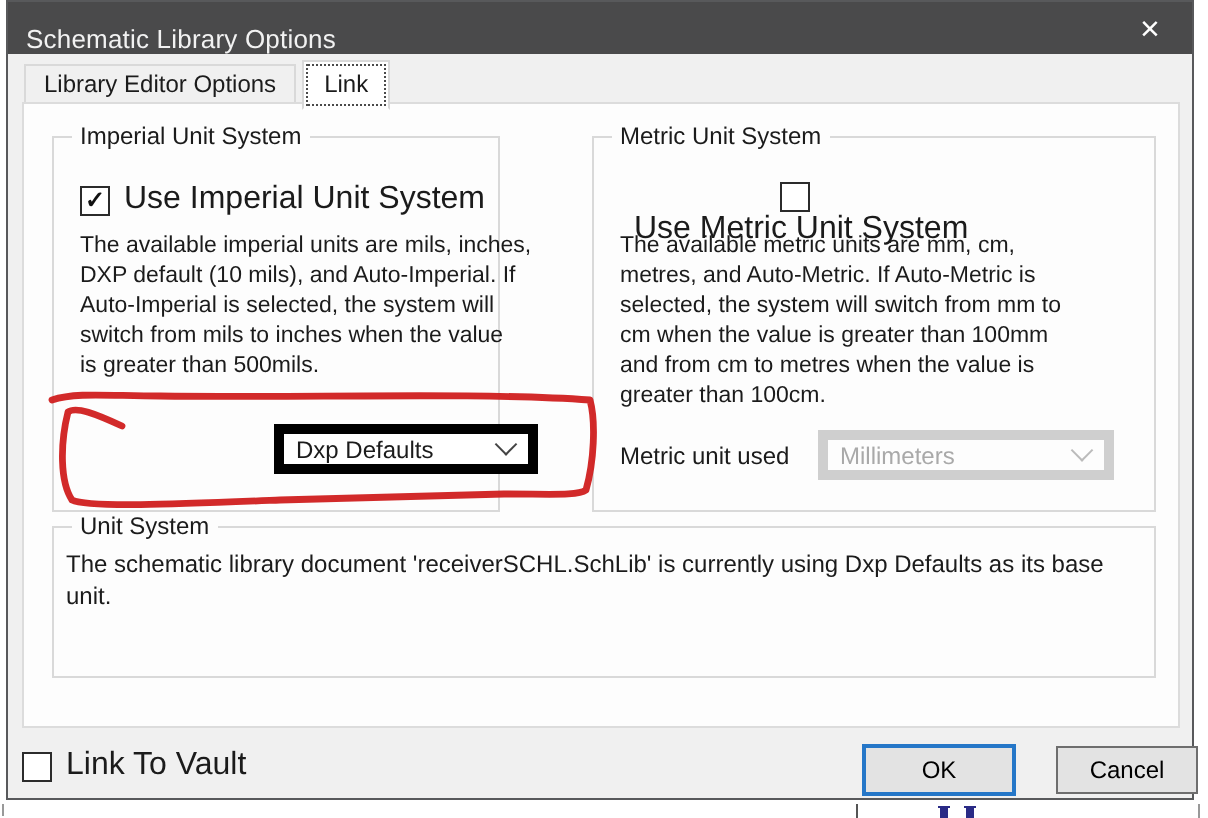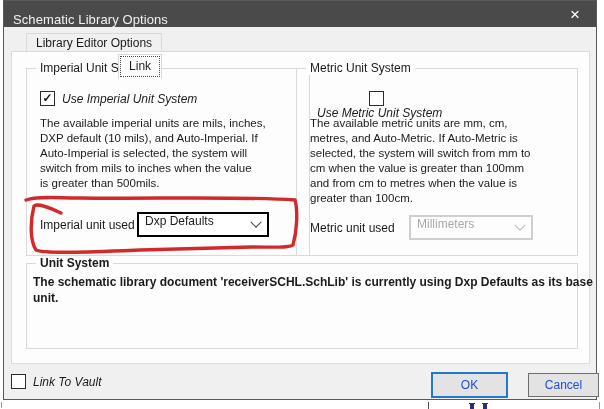--- a/index.html
+++ b/index.html
@@ -20,21 +20,21 @@
   .titlebar .title{
     color:#f2f2f2;font-size:13px;padding-left:9px;letter-spacing:.1px;
     white-space:nowrap;
   }
   .close-btn{
     position:absolute;right:0;top:0;width:42px;height:26px;display:flex;
     align-items:center;justify-content:center;color:#ffffff;font-size:17px;
     cursor:default;line-height:1;
   }
   
-  .tabs{position:absolute;left:22px;top:32px;height:20px;display:flex;align-items:flex-end;flex-direction:column;}
+  .tabs{position:absolute;left:8px;top:32px;height:20px;display:flex;align-items:flex-end;}
   .tab{
     font-size:12px;padding:2px 9px 3px 9px;border:1px solid #d9d9d9;
     background:#f0f0f0;white-space:nowrap;position:relative;
   }
   .tab.active{
     background:#ffffff;margin-left:3px;padding:4px 10px 5px 10px;margin-bottom:-2px;
     border-bottom-color:#ffffff;outline:1px dotted #4a4a4a;outline-offset:-3px;z-index:3;
   }
   
   .tabpage{
@@ -42,57 +42,57 @@
     background:#fdfdfd;border:1px solid #dcdcdc;box-sizing:border-box;
   }
   
   .group{
     position:absolute;border:1px solid #d9d9d9;box-sizing:border-box;background:transparent;
   }
   .group > .legend{
     position:absolute;top:-8px;left:9px;background:#fdfdfd;padding:0 4px;
     font-size:12px;white-space:nowrap;
   }
-  .g-imperial{left:14px;top:16px;width:284px;height:188px;}
+  .g-imperial{left:14px;top:16px;width:224px;height:188px;}
   .g-metric{left:284px;top:16px;width:282px;height:188px;}
-  .g-unitsys{left:14px;top:211px;width:552px;height:86px;font-weight:bold;}
+  .g-unitsys{left:14px;top:211px;width:552px;height:76px;}
   
   .cb-row{position:absolute;display:flex;align-items:center;}
   .cb-box{
     width:13px;height:13px;border:1px solid #2b2b2b;background:#ffffff;
     display:flex;align-items:center;justify-content:center;flex:0 0 auto;
   }
   .cb-box .mark{font-size:12px;line-height:11px;color:#111;font-weight:bold;}
-  .cb-label{font-size:12px;margin-left:7px;white-space:nowrap;font-style:italic;}
+  .cb-label{font-size:16px;margin-left:7px;white-space:nowrap;}
   
   .desc{
     position:absolute;font-size:11.5px;line-height:15px;white-space:pre;color:#1b1b1b;
   }
   
   .unit-label{position:absolute;font-size:12px;white-space:nowrap;}
   .combo{
-    position:absolute;height:25px;background:#ffffff;border:2px solid #000000;
-    box-sizing:border-box;display:flex;align-items:flex-start;
+    position:absolute;height:25px;background:#ffffff;border:5px solid #000000;
+    box-sizing:border-box;display:flex;align-items:center;
   }
   .combo .val{font-size:12px;padding-left:6px;flex:1;white-space:nowrap;overflow:hidden;}
   .combo .chev{
     width:22px;height:100%;display:flex;align-items:center;justify-content:center;flex:0 0 auto;
   }
   .chev i{
     display:block;width:7px;height:7px;border-right:1.6px solid #444;border-bottom:1.6px solid #444;
     transform:rotate(45deg) translate(-2px,-2px);
   }
   .combo.disabled{border-color:#cfcfcf;background:#fdfdfd;}
   .combo.disabled .val{color:#a9a9a9;}
   .combo.disabled .chev i{border-color:#bbb;}
   
   .footer-cb{position:absolute;left:7px;top:373px;display:flex;align-items:center;}
   .btn{
     position:absolute;background:#e3e3e3;font-size:12px;display:flex;align-items:center;
-    justify-content:center;box-sizing:border-box;cursor:default;color:#1d4ed8;
+    justify-content:center;box-sizing:border-box;cursor:default;color:#000000;
   }
   .btn-ok{left:427px;top:371px;width:77px;height:26px;border:2px solid #2577c8;}
   .btn-cancel{left:524px;top:372px;width:71px;height:24px;border:1px solid #6e6e6e;}
   
   .annotation-svg{position:absolute;left:0;top:0;width:604px;height:409px;pointer-events:none;z-index:50;}
   
   .strip-mark{position:absolute;background:#555;}
   .m1{left:428px;top:402px;width:1px;height:7px;}
   .m2{left:1px;top:402px;width:1px;height:6px;background:#999;}
   .m3{left:599px;top:402px;width:1px;height:7px;background:#999;}
@@ -123,21 +123,20 @@
         <span class="cb-box">
             <span class="mark">✓</span>
           </span>
         <span class="cb-label">Use Imperial Unit System</span>
       </div>
       <div class="desc" style="left:13px;top:47px;">The available imperial units are mils, inches,
 DXP default (10 mils), and Auto-Imperial. If
 Auto-Imperial is selected, the system will
 switch from mils to inches when the value
 is greater than 500mils.</div>
-      <span class="unit-label" style="left:13px;top:149px;">Imperial unit used</span>
       <div class="combo" style="left:110px;top:143px;width:132px;">
         <span class="val">Dxp Defaults</span>
         <span class="chev">
             <i></i>
           </span>
       </div>
     </div>
 
     <div class="group g-metric">
       <span class="legend">Metric Unit System</span>
@@ -145,21 +144,21 @@
         <span class="cb-box"></span>
         <span class="cb-label">Use Metric Unit System</span>
       </div>
       <div class="desc" style="left:13px;top:47px;">The available metric units are mm, cm,
 metres, and Auto-Metric. If Auto-Metric is
 selected, the system will switch from mm to
 cm when the value is greater than 100mm
 and from cm to metres when the value is
 greater than 100cm.</div>
       <span class="unit-label" style="left:13px;top:152px;">Metric unit used</span>
-      <div class="combo disabled" style="left:112px;top:146px;width:124px;">
+      <div class="combo disabled" style="left:112px;top:146px;width:148px;">
         <span class="val">Millimeters</span>
         <span class="chev">
             <i></i>
           </span>
       </div>
     </div>
 
     <div class="group g-unitsys">
       <span class="legend">Unit  System</span>
       <div class="desc" style="left:6px;top:11px;font-size:12px;line-height:15.5px;">The schematic library document 'receiverSCHL.SchLib' is currently using Dxp Defaults as its base

